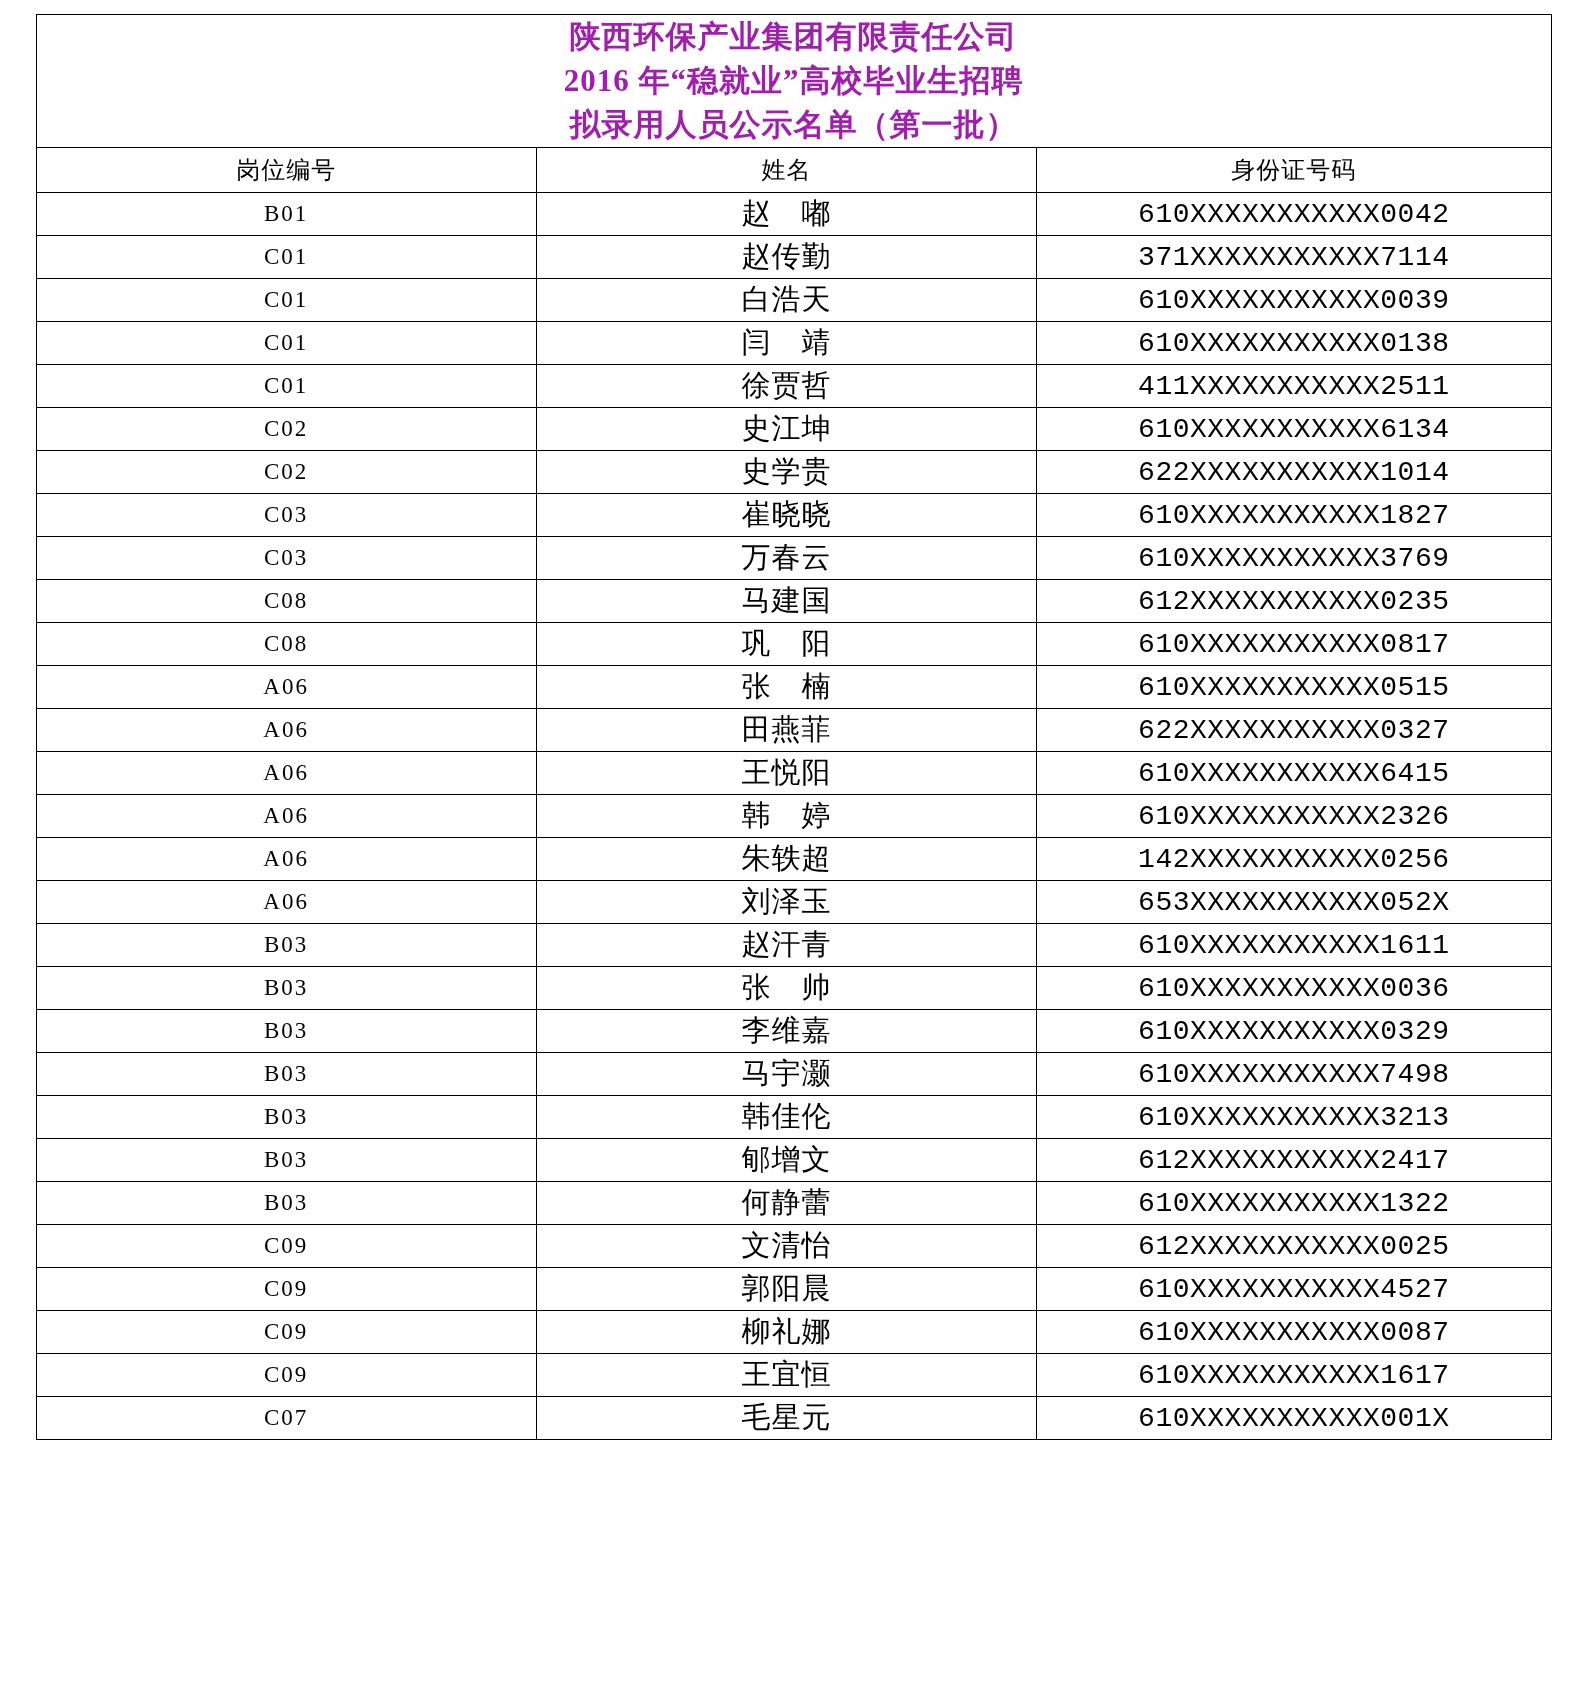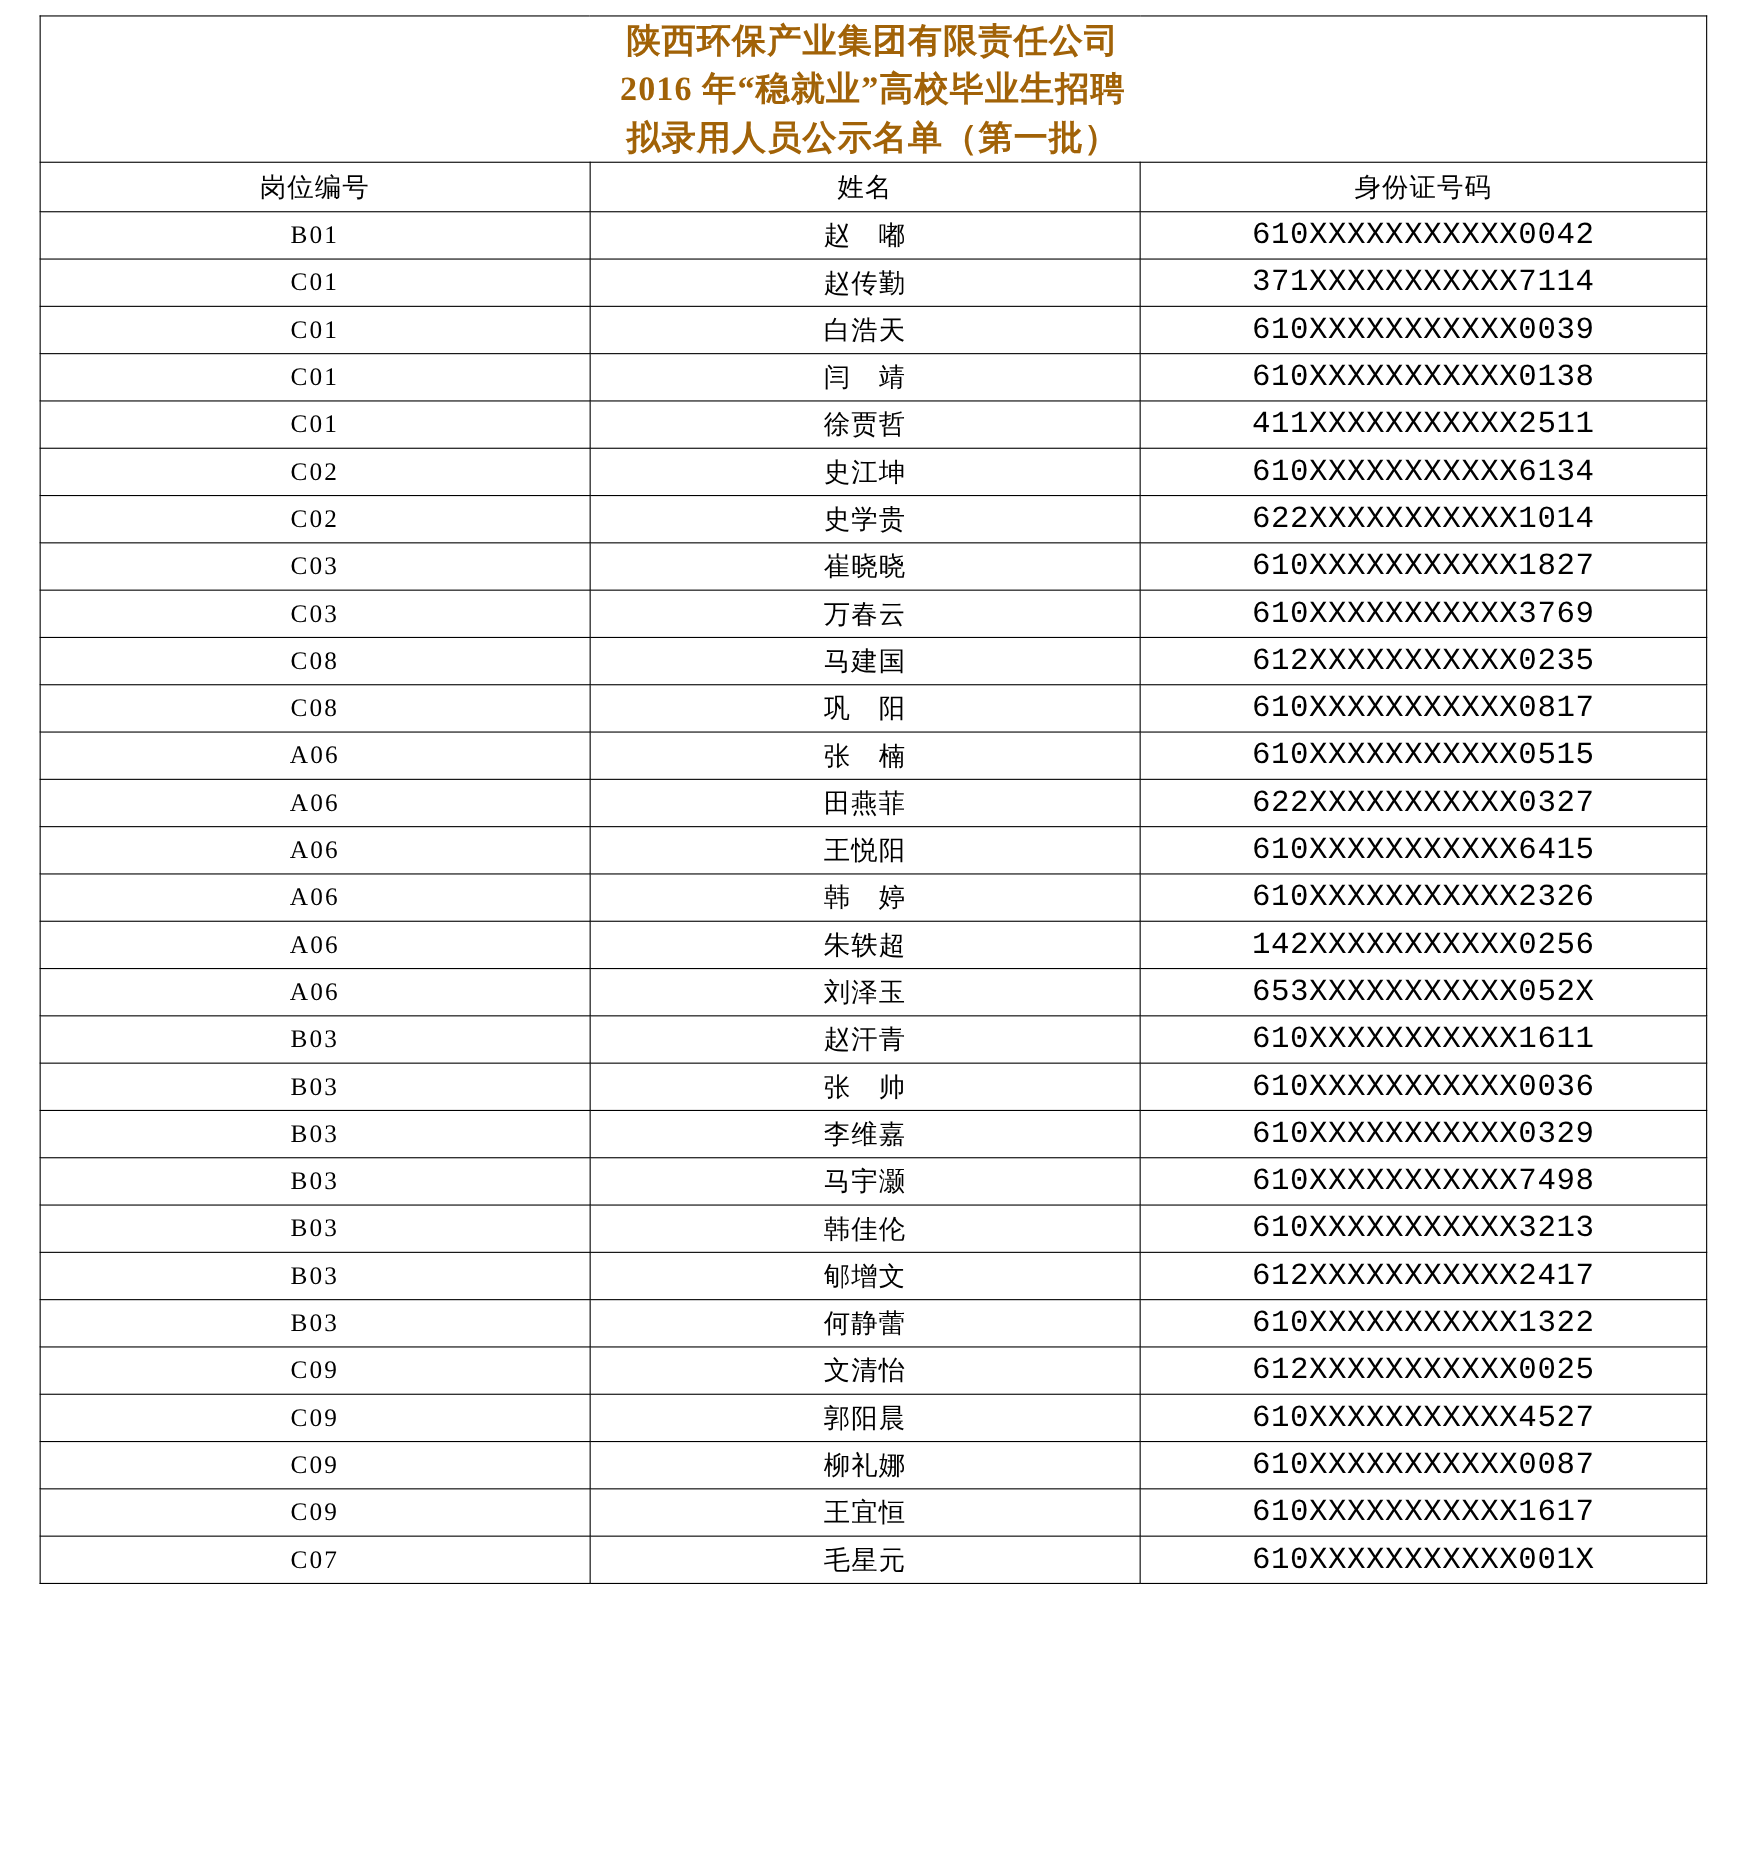--- a/index.html
+++ b/index.html
@@ -37,21 +37,21 @@
   .title-cell {
     padding: 14px 10px 12px 10px;
     border-bottom: 1px solid #000;
   }
   .title-line {
     font-family: "Liberation Serif", "DejaVu Serif", serif;
     font-weight: bold;
     font-size: 31px;
     line-height: 1.42;
     letter-spacing: 1px;
-    color: #a16207;
+    color: #a21caf;
   }
   .col-code { width: 500px; }
   .col-name { width: 500px; }
   .col-id   { width: 514px; }
 
   thead td {
     height: 44px;
     font-size: 24px;
     letter-spacing: 1px;
   }
@@ -61,21 +61,21 @@
   }
   td.code-cell {
     font-family: "Liberation Serif", "DejaVu Serif", serif;
     letter-spacing: 2px;
     font-size: 23px;
     margin-top: 43px;
   }
   td.name-cell {
     font-family: "Liberation Serif", "DejaVu Serif", serif;
     letter-spacing: 1px;
-    font-size: 24px;
+    font-size: 29px;
   }
   td.id-cell {
     font-family: "Liberation Mono", "DejaVu Sans Mono", monospace;
     font-size: 28px;
     letter-spacing: 0.5px;
   }
 </style>
 </head>
 <body>
 

